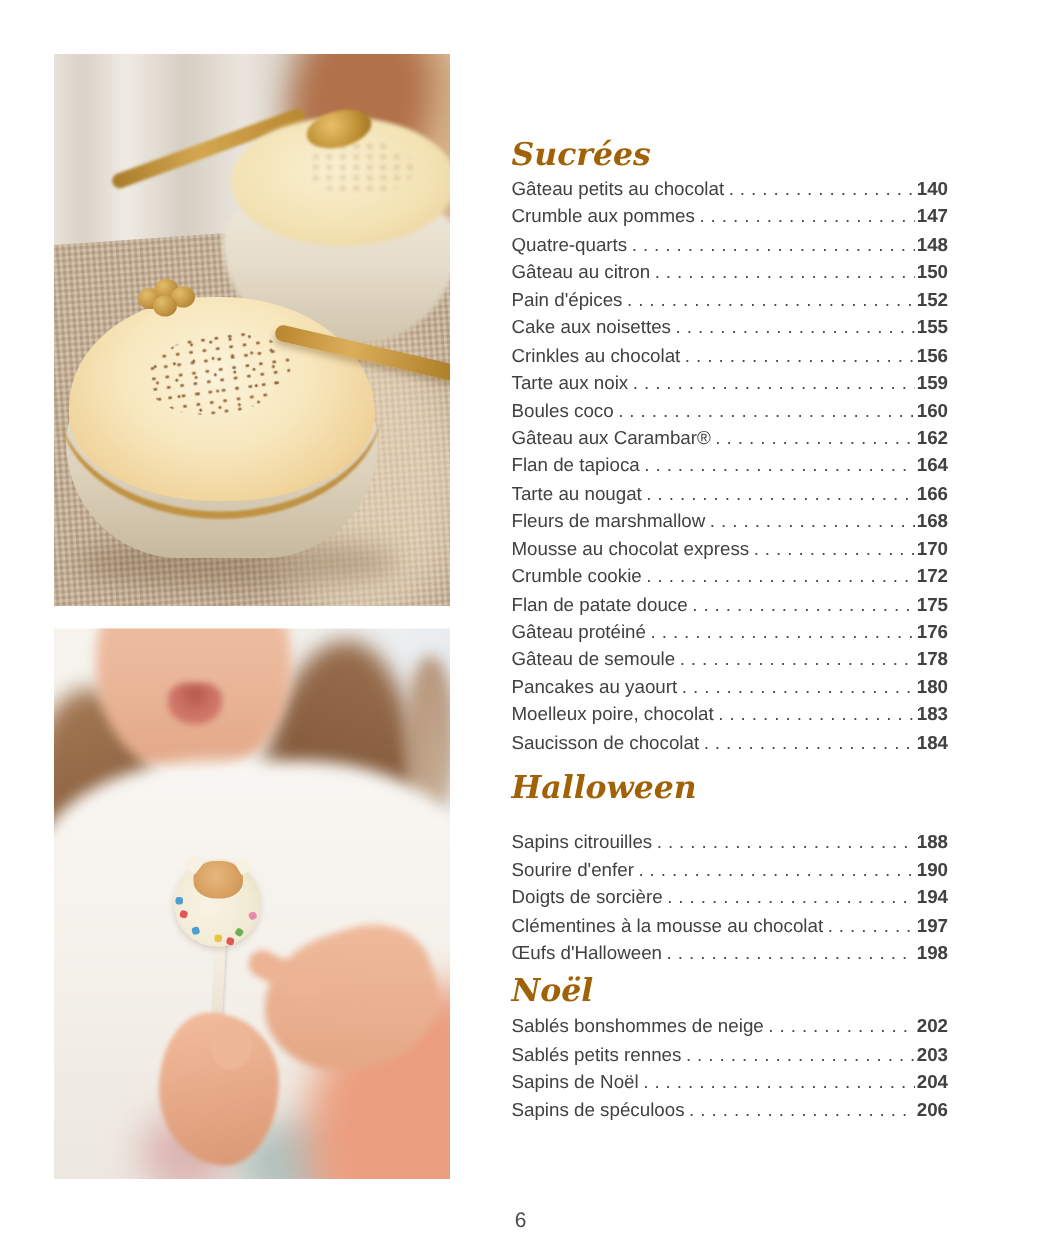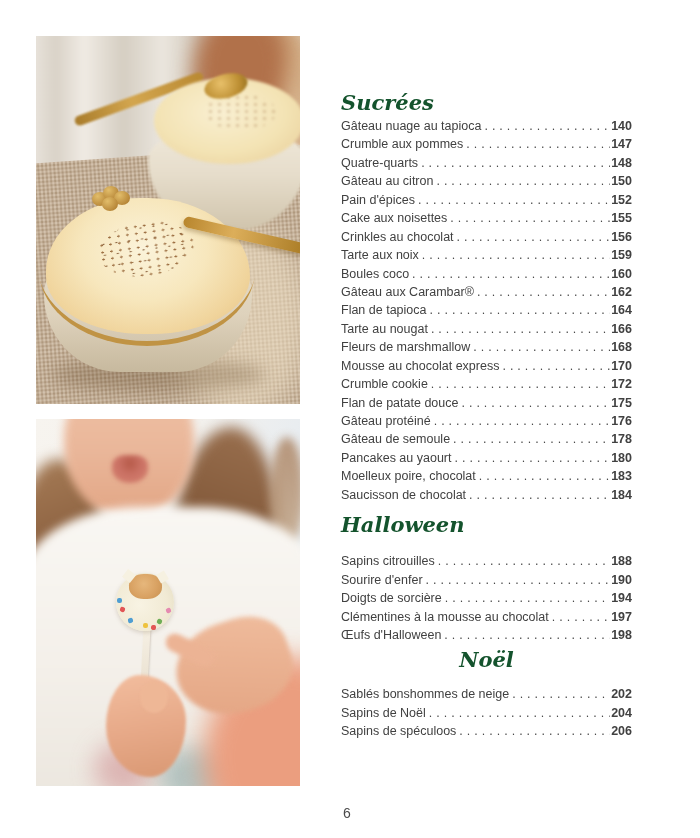--- a/index.html
+++ b/index.html
@@ -114,25 +114,25 @@
   .spr.s2{left:12px;top:45px;background:#4f9ed2;transform:rotate(-15deg);}
   .spr.s3{left:27px;top:50px;background:#eec23e;}
   .spr.s4{left:41px;top:46px;background:#6fae57;transform:rotate(30deg);}
   .spr.s5{left:50px;top:35px;background:#e58bb0;transform:rotate(-25deg);}
   .spr.s6{left:35px;top:52px;background:#e25555;transform:rotate(10deg);}
   .spr.s7{left:1px;top:25px;background:#4f9ed2;}
 
   
   #toc{position:absolute;left:341px;top:90px;width:291px;}
   .script-h{font-family:"DejaVu Serif",serif;font-style:italic;font-weight:600;
-    font-size:21px;line-height:26px;color:#14532d;margin:0 0 3px 0;}
+    font-size:21px;line-height:26px;color:#a16207;margin:0 0 3px 0;}
   .bold-h{font-weight:700;font-size:18px;line-height:22px;color:#333333;
     letter-spacing:.2px;margin:8px 0 0 0;}
   .h-hw{margin-top:6px;margin-bottom:16px;}
-  .h-noel{margin-top:1px;margin-bottom:14px;text-align:center;}
+  .h-noel{margin-top:1px;margin-bottom:4px;}
   .row{display:flex;align-items:baseline;height:18.45px;font-size:12.5px;color:#414141;}
   .lbl{white-space:nowrap;}
   .dots{flex:1;overflow:hidden;white-space:nowrap;letter-spacing:4px;color:#4a4a4a;
     margin:0 1px 0 3px;}
   .dots::after{content:"...........................................................................................";}
   .pg{white-space:nowrap;font-weight:bold;}
 
   #folio{position:absolute;left:340px;top:805px;width:14px;text-align:center;
     font-size:14px;color:#4a4a4a;}
 </style>
@@ -193,21 +193,21 @@
       <div class="spr s6"></div>
       <div class="spr s7"></div>
     </div>
   </div>
 
   <div id="toc">
 
     <div class="script-h">Sucrées</div>
 
     <div class="row">
-        <span class="lbl">Gâteau nuage au tapioca</span>
+        <span class="lbl">Gâteau petits au chocolat</span>
         <span class="dots"></span>
         <span class="pg">140</span>
       </div>
     <div class="row">
         <span class="lbl">Crumble aux pommes</span>
         <span class="dots"></span>
         <span class="pg">147</span>
       </div>
     <div class="row">
         <span class="lbl">Quatre-quarts</span>
@@ -335,20 +335,25 @@
       </div>
 
     <div class="script-h h-noel">Noël</div>
 
     <div class="row">
         <span class="lbl">Sablés bonshommes de neige</span>
         <span class="dots"></span>
         <span class="pg">202</span>
       </div>
     <div class="row">
+        <span class="lbl">Sablés petits rennes</span>
+        <span class="dots"></span>
+        <span class="pg">203</span>
+      </div>
+    <div class="row">
         <span class="lbl">Sapins de Noël</span>
         <span class="dots"></span>
         <span class="pg">204</span>
       </div>
     <div class="row">
         <span class="lbl">Sapins de spéculoos</span>
         <span class="dots"></span>
         <span class="pg">206</span>
       </div>
 

